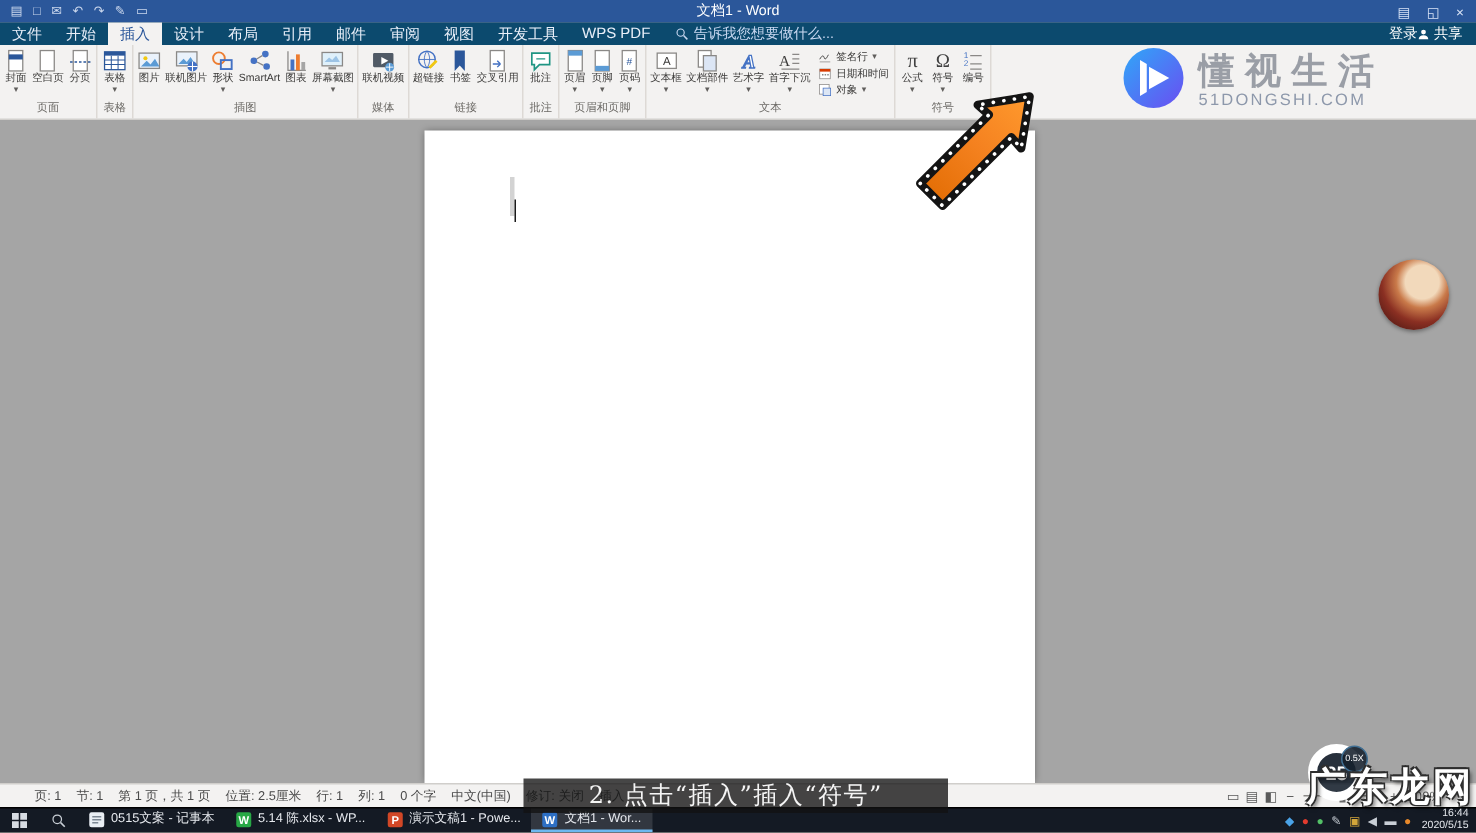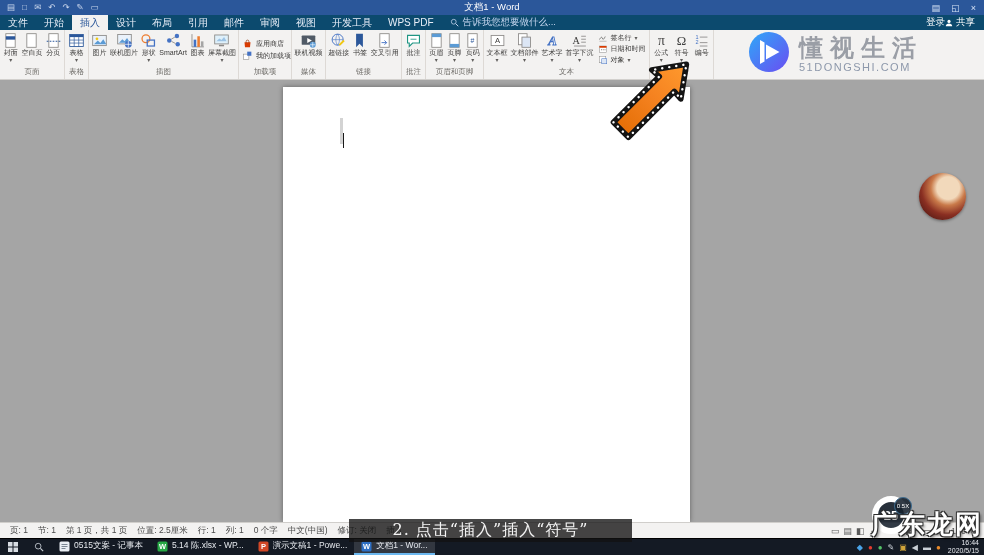--- a/index.html
+++ b/index.html
@@ -56,21 +56,21 @@
            letter-spacing:2px;white-space:nowrap;
            text-shadow:-1px -1px 0 #2e2e2e,1px -1px 0 #2e2e2e,-1px 1px 0 #2e2e2e,1px 1px 0 #2e2e2e,2px 2px 3px rgba(0,0,0,.55)}
   .player-badge{position:absolute;left:872px;top:496px;width:38px;height:38px;border-radius:50%;z-index:65;
            background:rgba(22,32,44,.88);border:6px solid #ffffff;color:#fff;display:flex;align-items:center;
            justify-content:center;font-size:13px;font-weight:bold}
   .player-badge .spd{position:absolute;right:-8px;top:-5px;width:18px;height:18px;border-radius:50%;
            background:rgba(22,32,44,.88);border:1px solid #3f6e92;font-size:6px;font-weight:normal;
            display:flex;align-items:center;justify-content:center}
   
   .statusbar{position:absolute;left:0;right:0;bottom:17px;height:16px;background:#f3f2f1;border-top:1px solid #d0cecb;
-             display:flex;align-items:center;gap:10px;padding:0 10px;font-size:8.5px;color:#4a4a4a;white-space:nowrap}
+             display:flex;align-items:center;gap:10px;padding:0 23px;font-size:8.5px;color:#4a4a4a;white-space:nowrap}
   .status-right{margin-left:auto;display:flex;align-items:center;gap:6px;color:#5a5a5a;font-size:9px}
   .zoom-slider{width:52px;height:1px;background:#8a8886;position:relative}
   .zoom-slider .thumb{position:absolute;left:24px;top:-3px;width:4px;height:8px;background:#6a6a6a}
   
   .taskbar{position:absolute;left:0;right:0;bottom:0;height:17px;background:#141a24;border-top:1px solid #000;
            display:flex;align-items:stretch;color:#e6e9ee;font-size:8.5px;z-index:55}
   .tbbtn{display:flex;align-items:center;padding:0 8px}
   .tbitem{display:flex;align-items:center;gap:4px;padding:0 7px;border-bottom:2px solid transparent;max-width:118px}
   .tbitem .tlbl{overflow:hidden;text-overflow:ellipsis;white-space:nowrap}
   .tbitem.active{background:rgba(255,255,255,.13);border-bottom:2px solid #6cb8f0}
@@ -252,43 +252,20 @@
                   <rect x="7" y="15" width="6" height="1.8" fill="#8a8886"></rect>
                   <path d="M4 11l3.5-3.5 2.5 2 3-3.5 3 5z" fill="#9cc3e5"></path>
                 </svg>
               </span>
               <span class="lbl">屏幕截图</span>
               <span class="crt">▾</span>
             </div>
           </div>
           <div class="rgrouplabel">插图</div>
         </div>
-        <div class="rgroup" style="width: 53px;">
-          <div class="rstack" style="flex: 1 1 0%;">
-            <div class="rrow">
-              <span class="icn">
-                <svg width="11" height="11" viewBox="0 0 20 20">
-                  <path d="M4.5 7.5h11l-1 9.5h-9z" fill="#d83b01"></path>
-                  <path d="M7.5 9V6.3a2.5 2.5 0 015 0V9" fill="none" stroke="#8f2b00" stroke-width="1.2"></path>
-                </svg>
-              </span>
-              <span>应用商店</span>
-            </div>
-            <div class="rrow">
-              <span class="icn">
-                <svg width="11" height="11" viewBox="0 0 20 20">
-                  <rect x="3" y="7.5" width="9.5" height="9.5" fill="#fff" stroke="#8a8886"></rect>
-                  <rect x="9.5" y="3" width="7.5" height="7.5" fill="#4472c4"></rect>
-                </svg>
-              </span>
-              <span>我的加载项</span>
-            </div>
-          </div>
-          <div class="rgrouplabel">加载项</div>
-        </div>
         <div class="rgroup" style="width: 34px;">
           <div class="rbuttons">
             <div class="rbtn">
               <span class="icn">
                 <svg width="17" height="17" viewBox="0 0 20 20">
                   <rect x="2" y="4" width="16" height="11" rx="1" fill="#505a66"></rect>
                   <path d="M8.5 7l5.5 3-5.5 3z" fill="#fff"></path>
                   <circle cx="15" cy="15" r="3.5" fill="#5b9bd5"></circle>
                   <path d="M12 15h6M15 12v6" stroke="#fff" stroke-width=".7"></path>
                 </svg>

